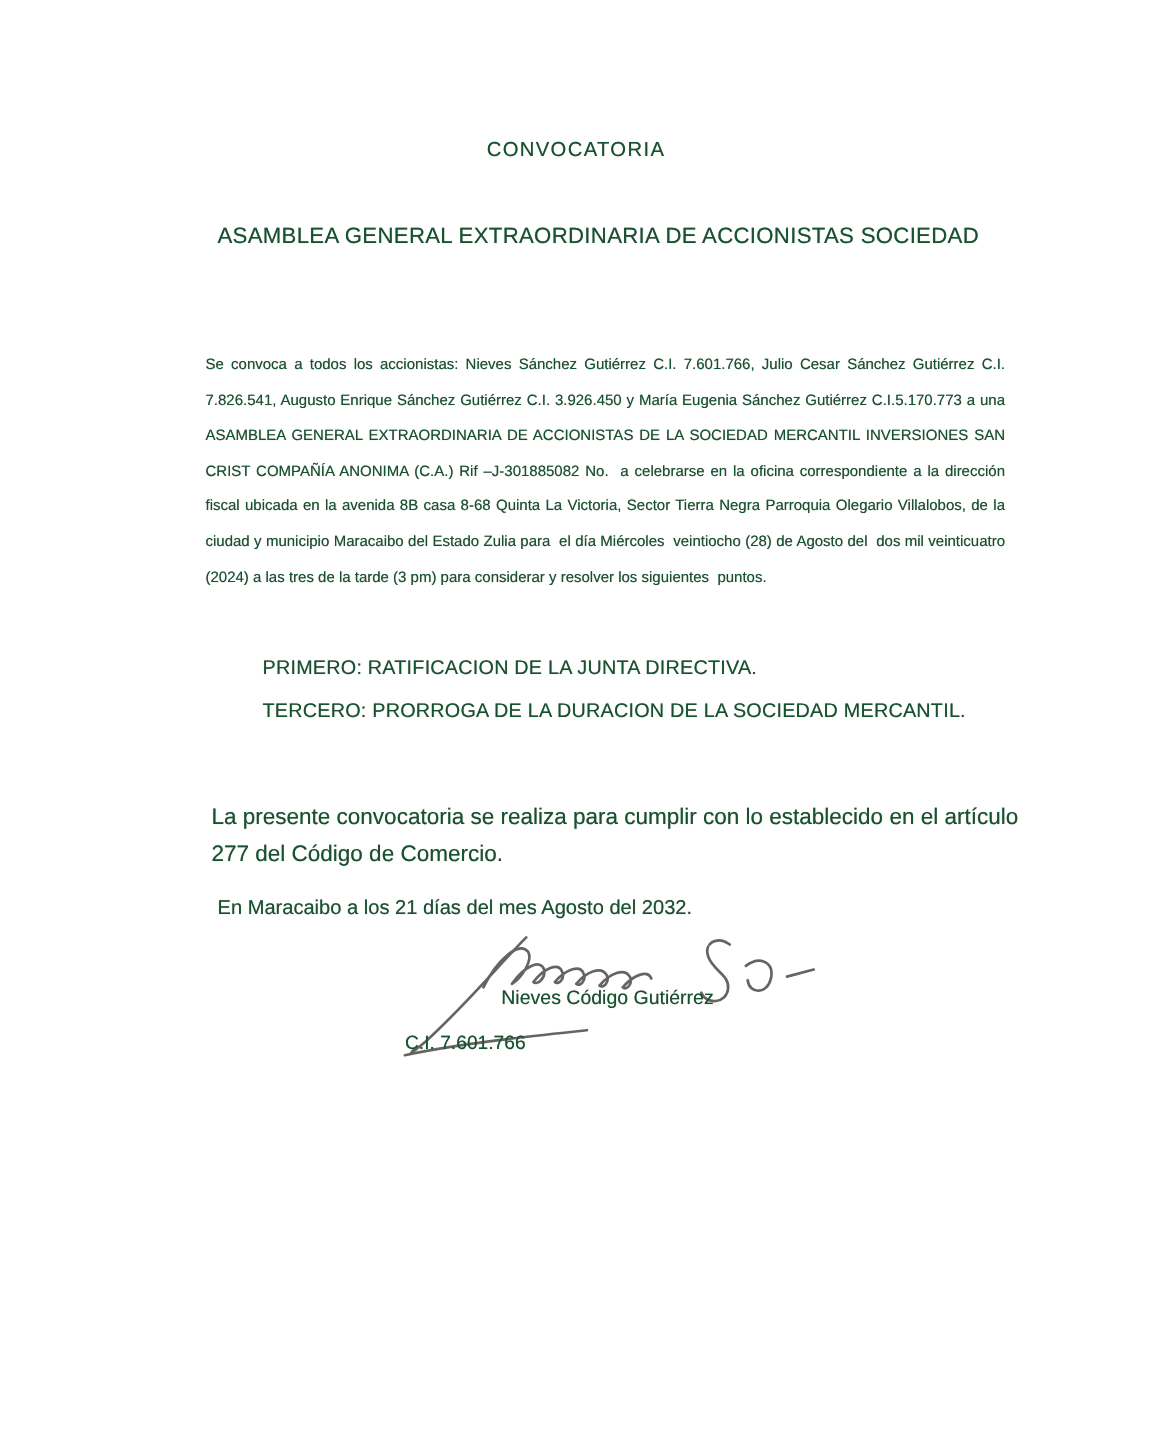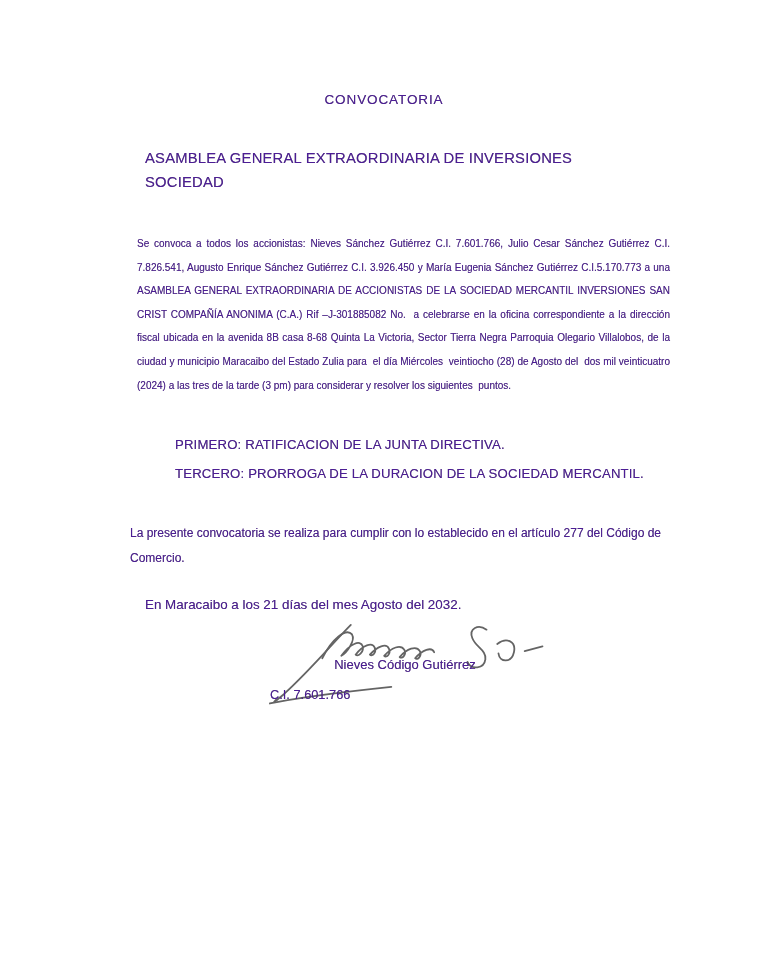--- a/index.html
+++ b/index.html
@@ -6,21 +6,21 @@
     margin: 0;
     padding: 0;
     background: #ffffff;
   }
   .page {
     position: relative;
     width: 768px;
     height: 960px;
     background: #ffffff;
     font-family: "Liberation Sans", sans-serif;
-    color: #4c1d95;
+    color: #14532d;
     text-shadow: 0 0 0.5px rgba(70,70,70,0.65);
     overflow: hidden;
   }
   .doc-title {
     position: absolute;
     top: 92px;
     left: 0;
     width: 100%;
     text-align: center;
     font-size: 13.5px;
@@ -57,23 +57,23 @@
     font-size: 13.2px;
     line-height: 16px;
     margin-bottom: 13px;
     letter-spacing: 0.15px;
   }
   .closing-par {
     position: absolute;
     top: 521px;
     left: 130px;
     width: 545px;
-    font-size: 12px;
+    font-size: 15px;
     line-height: 25px;
-    margin: 0;
+    margin: 11px;
   }
   .date-line {
     position: absolute;
     top: 597px;
     left: 145px;
     font-size: 13.4px;
   }
   .sig-block {
     position: absolute;
     top: 613px;
@@ -105,21 +105,21 @@
   }
 </style>
 </head>
 <body>
 
 <div class="page">
 
   <div class="doc-title">CONVOCATORIA</div>
 
   <div class="doc-heading">
-    <div>ASAMBLEA GENERAL EXTRAORDINARIA DE INVERSIONES SOCIEDAD</div>
+    <div>ASAMBLEA GENERAL EXTRAORDINARIA DE ACCIONISTAS SOCIEDAD</div>
   </div>
 
   <p class="body-par">Se convoca a todos los accionistas: Nieves Sánchez Gutiérrez C.I. 7.601.766, Julio Cesar Sánchez Gutiérrez C.I. 7.826.541, Augusto Enrique Sánchez Gutiérrez C.I. 3.926.450 y María Eugenia Sánchez Gutiérrez C.I.5.170.773 a una ASAMBLEA GENERAL EXTRAORDINARIA DE ACCIONISTAS DE LA SOCIEDAD MERCANTIL INVERSIONES SAN CRIST COMPAÑÍA ANONIMA (C.A.) Rif –J-301885082 No.  a celebrarse en la oficina correspondiente a la dirección fiscal ubicada en la avenida 8B casa 8-68 Quinta La Victoria, Sector Tierra Negra Parroquia Olegario Villalobos, de la ciudad y municipio Maracaibo del Estado Zulia para  el día Miércoles  veintiocho (28) de Agosto del  dos mil veinticuatro (2024) a las tres de la tarde (3 pm) para considerar y resolver los siguientes  puntos.</p>
 
   <div class="agenda">
     <div class="agenda-item">PRIMERO: RATIFICACION DE LA JUNTA DIRECTIVA.</div>
     <div class="agenda-item">TERCERO: PRORROGA DE LA DURACION DE LA SOCIEDAD MERCANTIL.</div>
   </div>
 
   <p class="closing-par">La presente convocatoria se realiza para cumplir con lo establecido en el artículo 277 del Código de Comercio.</p>

